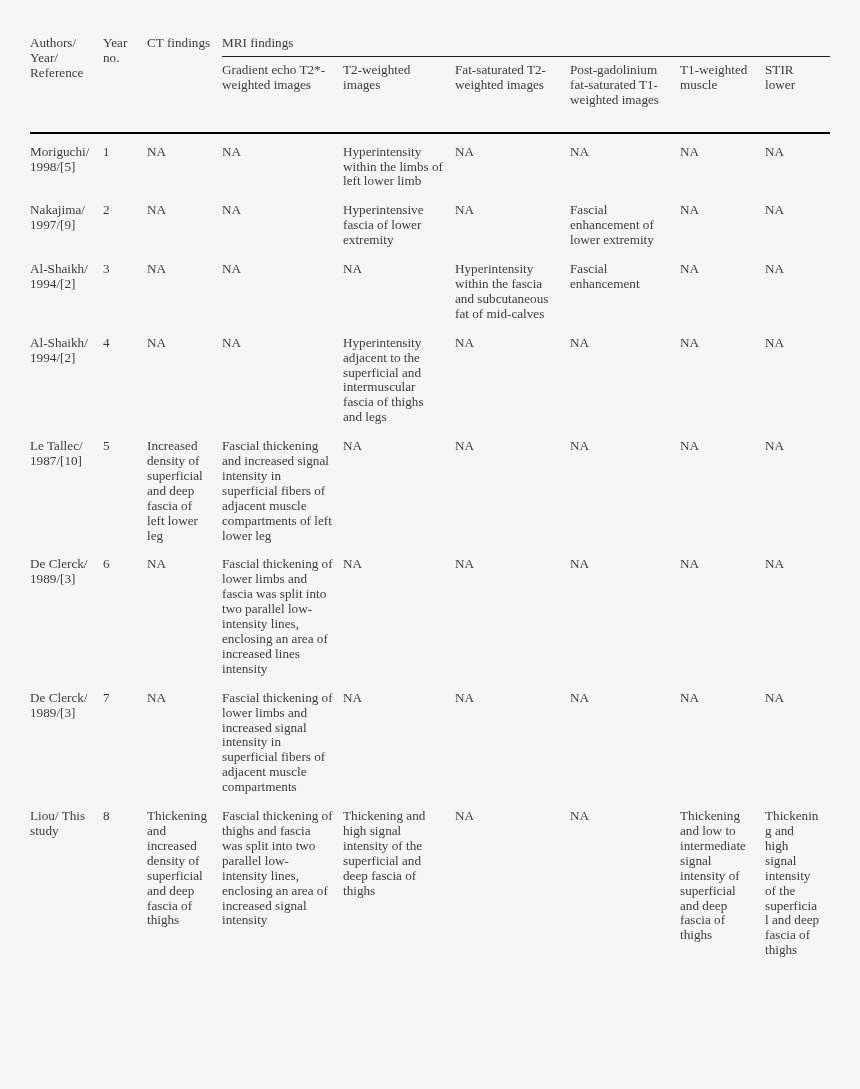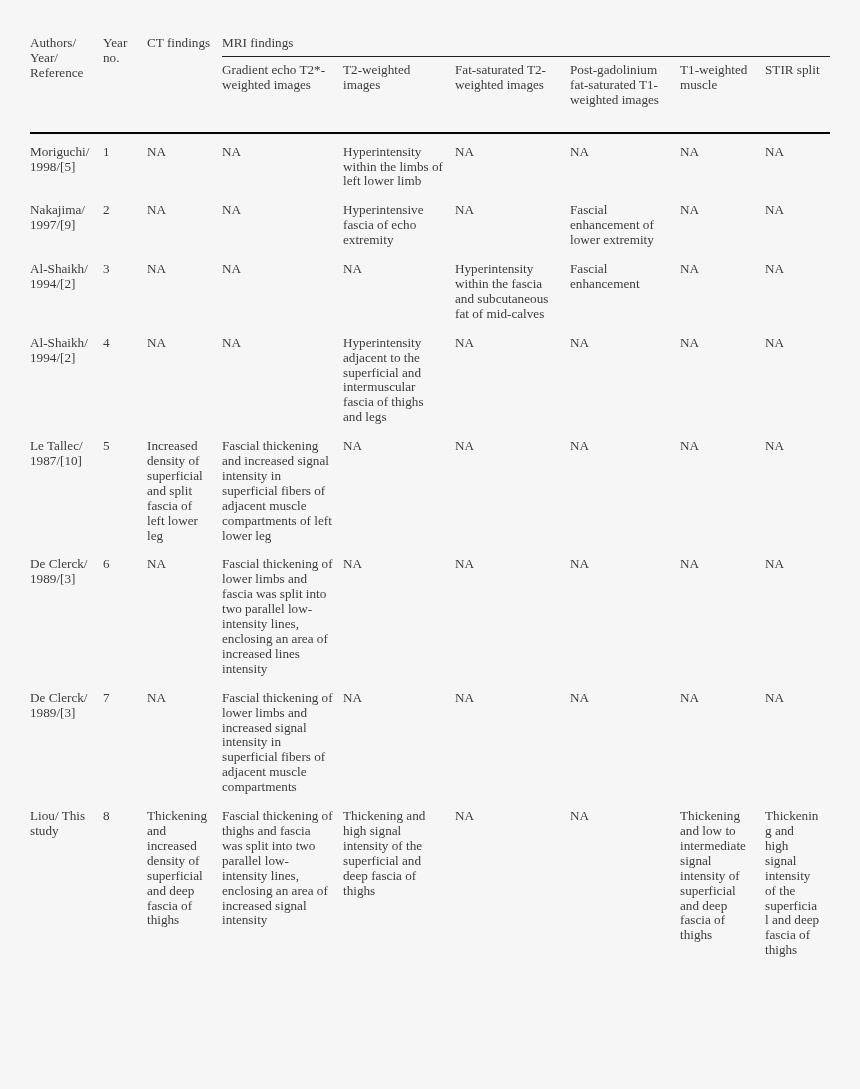--- a/index.html
+++ b/index.html
@@ -80,41 +80,41 @@
         <th rowspan="2">Year no.</th>
         <th rowspan="2">CT findings</th>
         <th colspan="6" class="mri-group">MRI findings</th>
       </tr>
       <tr class="subhead">
         <th>Gradient echo T2*-weighted images</th>
         <th>T2-weighted images</th>
         <th>Fat-saturated T2-weighted images</th>
         <th>Post-gadolinium fat-saturated T1-weighted images</th>
         <th>T1-weighted muscle</th>
-        <th>STIR split</th>
+        <th>STIR lower</th>
       </tr>
     </thead>
     <tbody>
         <tr>
           <td>Moriguchi/ 1998/[5]</td>
           <td>1</td>
           <td>NA</td>
           <td>NA</td>
           <td>Hyperintensity within the limbs of left lower limb</td>
           <td>NA</td>
           <td>NA</td>
           <td>NA</td>
           <td>NA</td>
         </tr>
         <tr>
           <td>Nakajima/ 1997/[9]</td>
           <td>2</td>
           <td>NA</td>
           <td>NA</td>
-          <td>Hyperintensive fascia of echo extremity</td>
+          <td>Hyperintensive fascia of lower extremity</td>
           <td>NA</td>
           <td>Fascial enhancement of lower extremity</td>
           <td>NA</td>
           <td>NA</td>
         </tr>
         <tr>
           <td>Al-Shaikh/ 1994/[2]</td>
           <td>3</td>
           <td>NA</td>
           <td>NA</td>
@@ -131,21 +131,21 @@
           <td>NA</td>
           <td>Hyperintensity adjacent to the superficial and intermuscular fascia of thighs and legs</td>
           <td>NA</td>
           <td>NA</td>
           <td>NA</td>
           <td>NA</td>
         </tr>
         <tr>
           <td>Le Tallec/ 1987/[10]</td>
           <td>5</td>
-          <td>Increased density of superficial and split fascia of left lower leg</td>
+          <td>Increased density of superficial and deep fascia of left lower leg</td>
           <td>Fascial thickening and increased signal intensity in superficial fibers of adjacent muscle compartments of left lower leg</td>
           <td>NA</td>
           <td>NA</td>
           <td>NA</td>
           <td>NA</td>
           <td>NA</td>
         </tr>
         <tr>
           <td>De Clerck/ 1989/[3]</td>
           <td>6</td>

